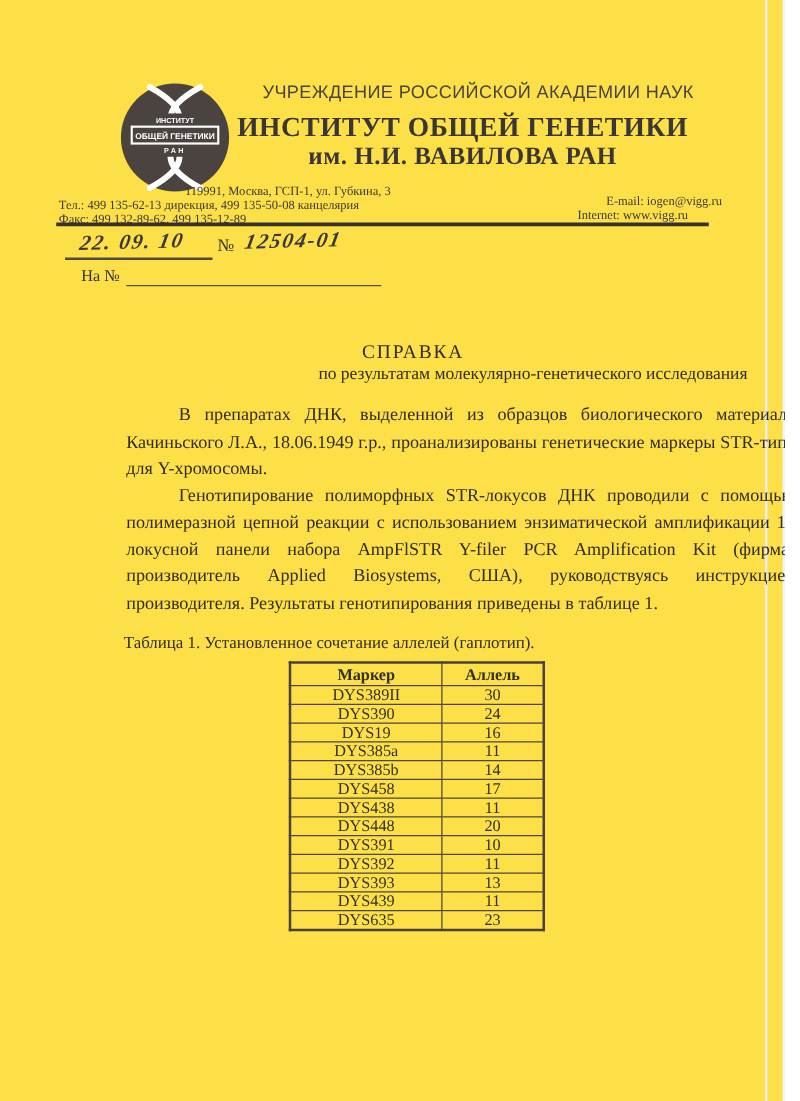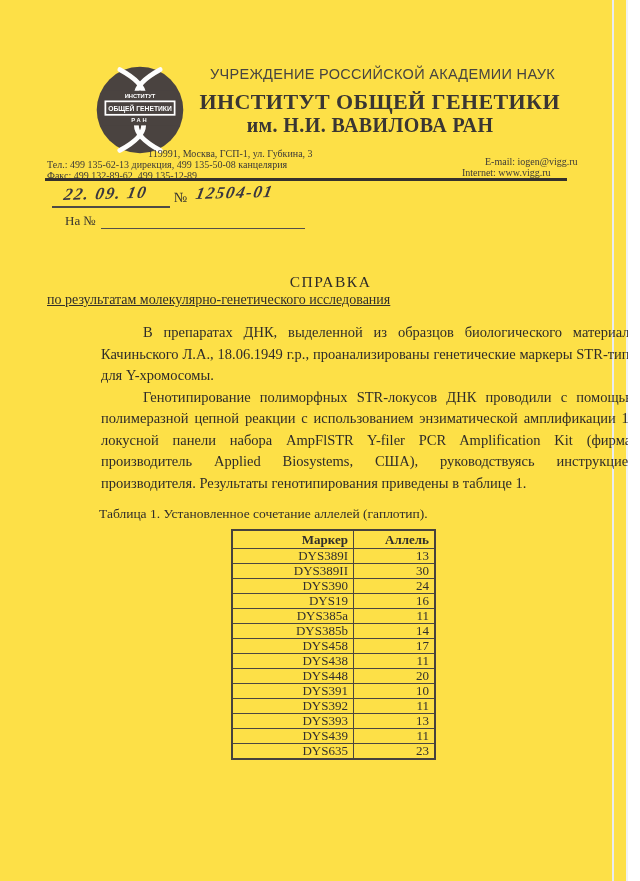--- a/index.html
+++ b/index.html
@@ -17,21 +17,21 @@
   .scan-line-2 { left: 626px; width: 3px; background: #f1f3f4; }
 
   
   .logo { position: absolute; left: 90px; top: 60px; width: 100px; height: 100px; }
   .org-type {
     position: absolute; left: 195px; top: 66px; width: 375px;
     text-align: center; font-family: "Liberation Sans", sans-serif;
     font-size: 14.5px; color: #474441; letter-spacing: 0.3px; white-space: nowrap;
   }
   .inst-name {
-    position: absolute; left: 180px; top: 89px; width: 380px; text-align: right;
+    position: absolute; left: 180px; top: 89px; width: 380px; text-align: center;
     font-size: 22px; font-weight: bold; color: #3a3633; letter-spacing: 0.4px; white-space: nowrap;
   }
   .inst-name2 {
     position: absolute; left: 180px; top: 114px; width: 380px; text-align: center;
     font-size: 20px; font-weight: bold; color: #3a3633; letter-spacing: 0.4px; white-space: nowrap;
   }
   .address  { position: absolute; left: 148px; top: 148px; font-size: 10px; color: #3c3937; white-space: nowrap; }
   .phone    { position: absolute; left: 47px;  top: 159px; font-size: 10px; color: #3c3937; white-space: nowrap; }
   .fax      { position: absolute; left: 47px;  top: 170px; font-size: 10px; color: #3c3937; white-space: nowrap; }
   .email    { position: absolute; left: 462px; top: 156px; font-size: 10px; color: #3c3937; white-space: nowrap; margin-left: 23px; }
@@ -50,40 +50,40 @@
   .hw-number { position: absolute; left: 194px; top: 184px; font-size: 17px; }
   .reply-label { position: absolute; left: 65px; top: 213px; font-size: 13px; color: #36332f; }
   .reply-line  { position: absolute; left: 101px; top: 228px; width: 204px; height: 1px; background: #55504b; }
 
   
   .doc-title {
     position: absolute; left: 63px; top: 273px; width: 535px; text-align: center;
     font-size: 15.5px; font-weight: normal; letter-spacing: 1.5px; color: #2e2b28;
   }
   .doc-subtitle {
-    position: absolute; left: 47px; top: 292px; width: 535px; text-align: left;
-    font-size: 14px; color: #302d2a; text-decoration: underline;
+    position: absolute; left: 63px; top: 292px; width: 535px; text-align: right;
+    font-size: 14px; color: #302d2a;
   }
 
   
   .body-text {
     position: absolute; left: 63px; top: 322px; width: 535px;
     font-size: 14.5px; line-height: 21.5px; text-align: justify; color: #2f2c29; margin-left: 38px;
   }
   .body-text p { margin: 0; text-indent: 42px; }
 
   
   .table-caption { position: absolute; left: 99px; top: 506px; font-size: 13.5px; color: #302d2a; white-space: nowrap; }
   .results-table {
     position: absolute; left: 231px; top: 529px;
     border-collapse: collapse; font-size: 13px; color: #322f2c;
     border: 2px solid #47423d;
   }
   .results-table th, .results-table td {
-    border: 1px solid #4b4641; padding: 0 5px; text-align: right;
+    border: 1px solid #4b4641; padding: 0 5px; text-align: center;
     line-height: 14px; vertical-align: middle;
   }
   .results-table th { font-weight: bold; height: 17px; }
   .results-table td { height: 14px; }
   .results-table .col-marker { width: 110px; }
   .results-table .col-allele { width: 70px; margin-top: 38px; }
 </style>
 </head>
 <body>
 
@@ -136,24 +136,20 @@
 
   <div class="table-caption">Таблица 1. Установленное сочетание аллелей (гаплотип).</div>
   <table class="results-table">
     <thead>
       <tr>
         <th class="col-marker">Маркер</th>
         <th class="col-allele">Аллель</th>
       </tr>
     </thead>
     <tbody>
-      <tr>
-          <td class="col-marker">DYS389I</td>
-          <td class="col-allele">13</td>
-        </tr>
         <tr>
           <td class="col-marker">DYS389II</td>
           <td class="col-allele">30</td>
         </tr>
         <tr>
           <td class="col-marker">DYS390</td>
           <td class="col-allele">24</td>
         </tr>
         <tr>
           <td class="col-marker">DYS19</td>

